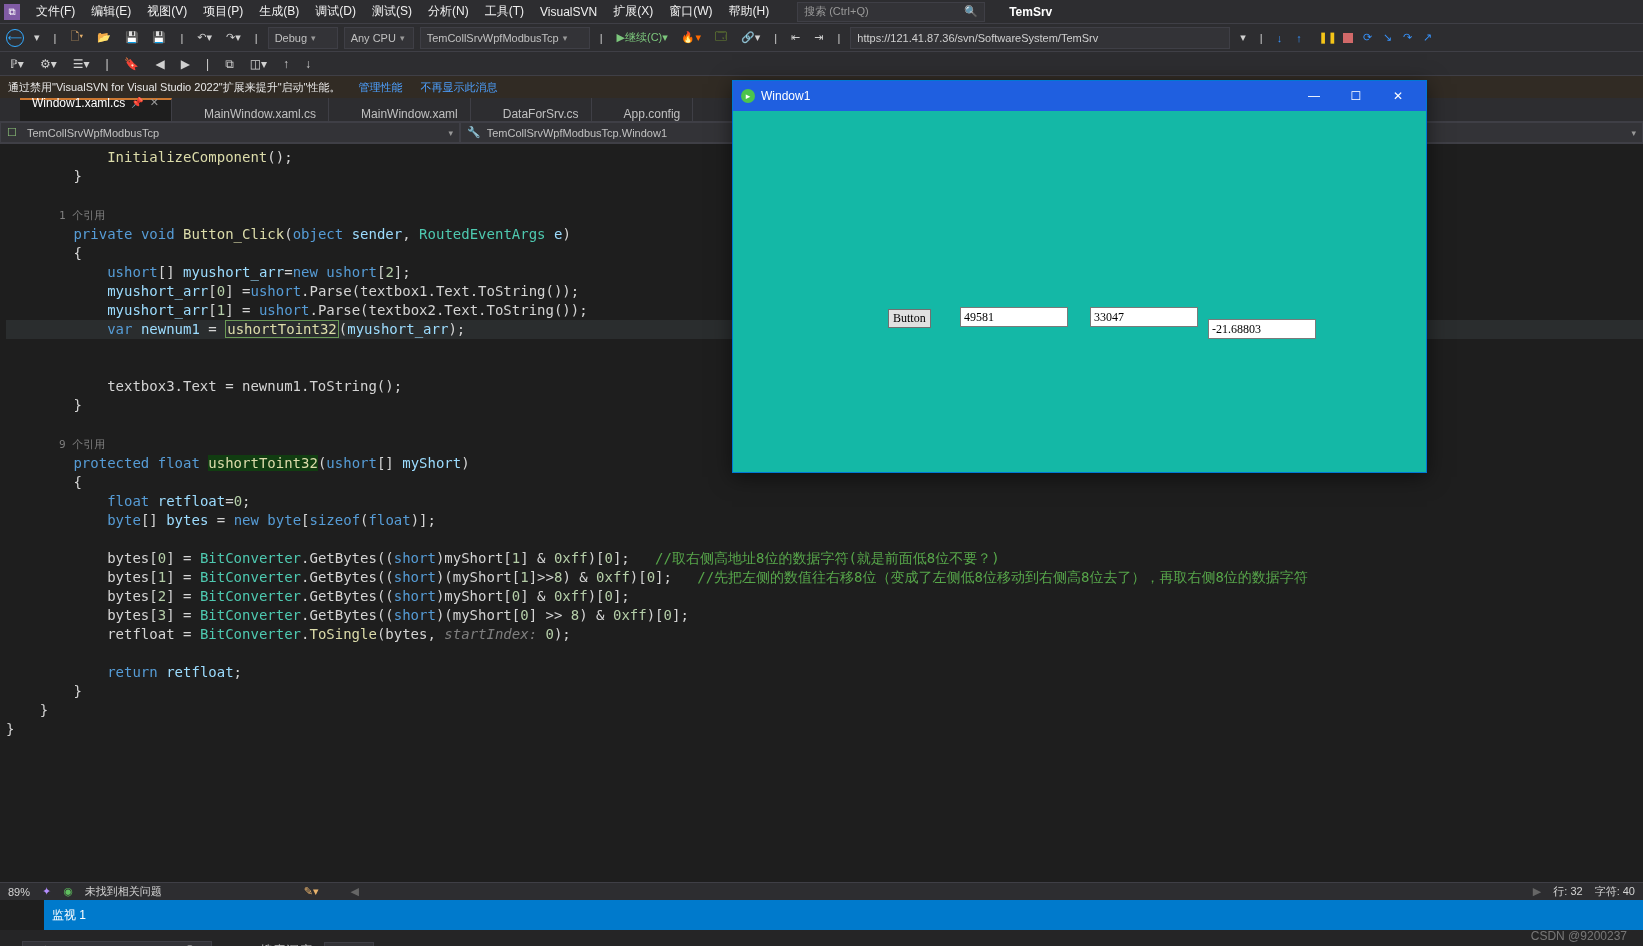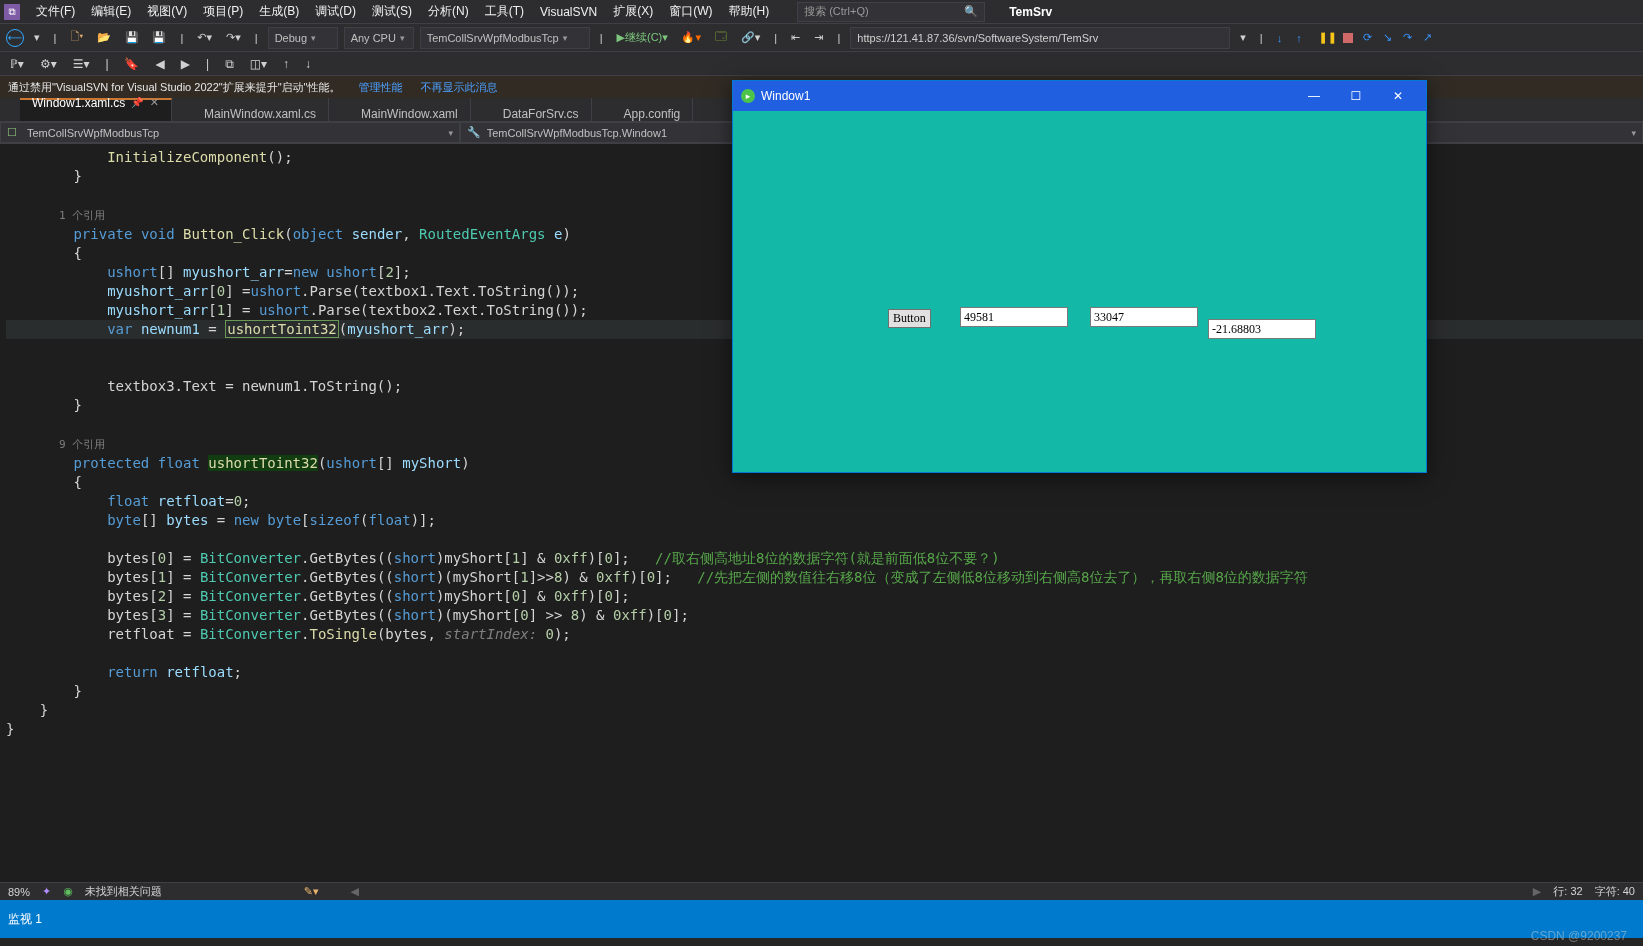--- a/index.html
+++ b/index.html
@@ -128,22 +128,22 @@
     height:18px; background:#2d2d30; display:flex; align-items:center;
     gap:10px; padding:8px 8px; font-size:11px; border-top:1px solid #3f3f46;
     justify-content:space-between;
   }
   .es-left { display:flex; gap:12px; align-items:center; }
   .es-right { display:flex; gap:12px; align-items:center; }
   .ok-dot { color:#5fbf5f; }
 
   
   .watchhdr {
-    height:38px; background:#007acc; color:#fff;
-    display:flex; align-items:center; padding:0 8px; font-size:12px;
+    height:30px; background:#007acc; color:#fff;
+    display:flex; align-items:center; padding:0 8px; font-size:12px;margin-left:44px;
   }
   .watchbar {
     height:42px; background:#252526; display:flex; align-items:center;
     gap:8px; padding:0 22px;
   }
   .watch-search {
     background:#333337; border:1px solid #3f3f46; height:20px;
     width:190px; color:#999; padding:0 6px; font-size:11px;
     display:flex; align-items:center; justify-content:space-between;
   }

